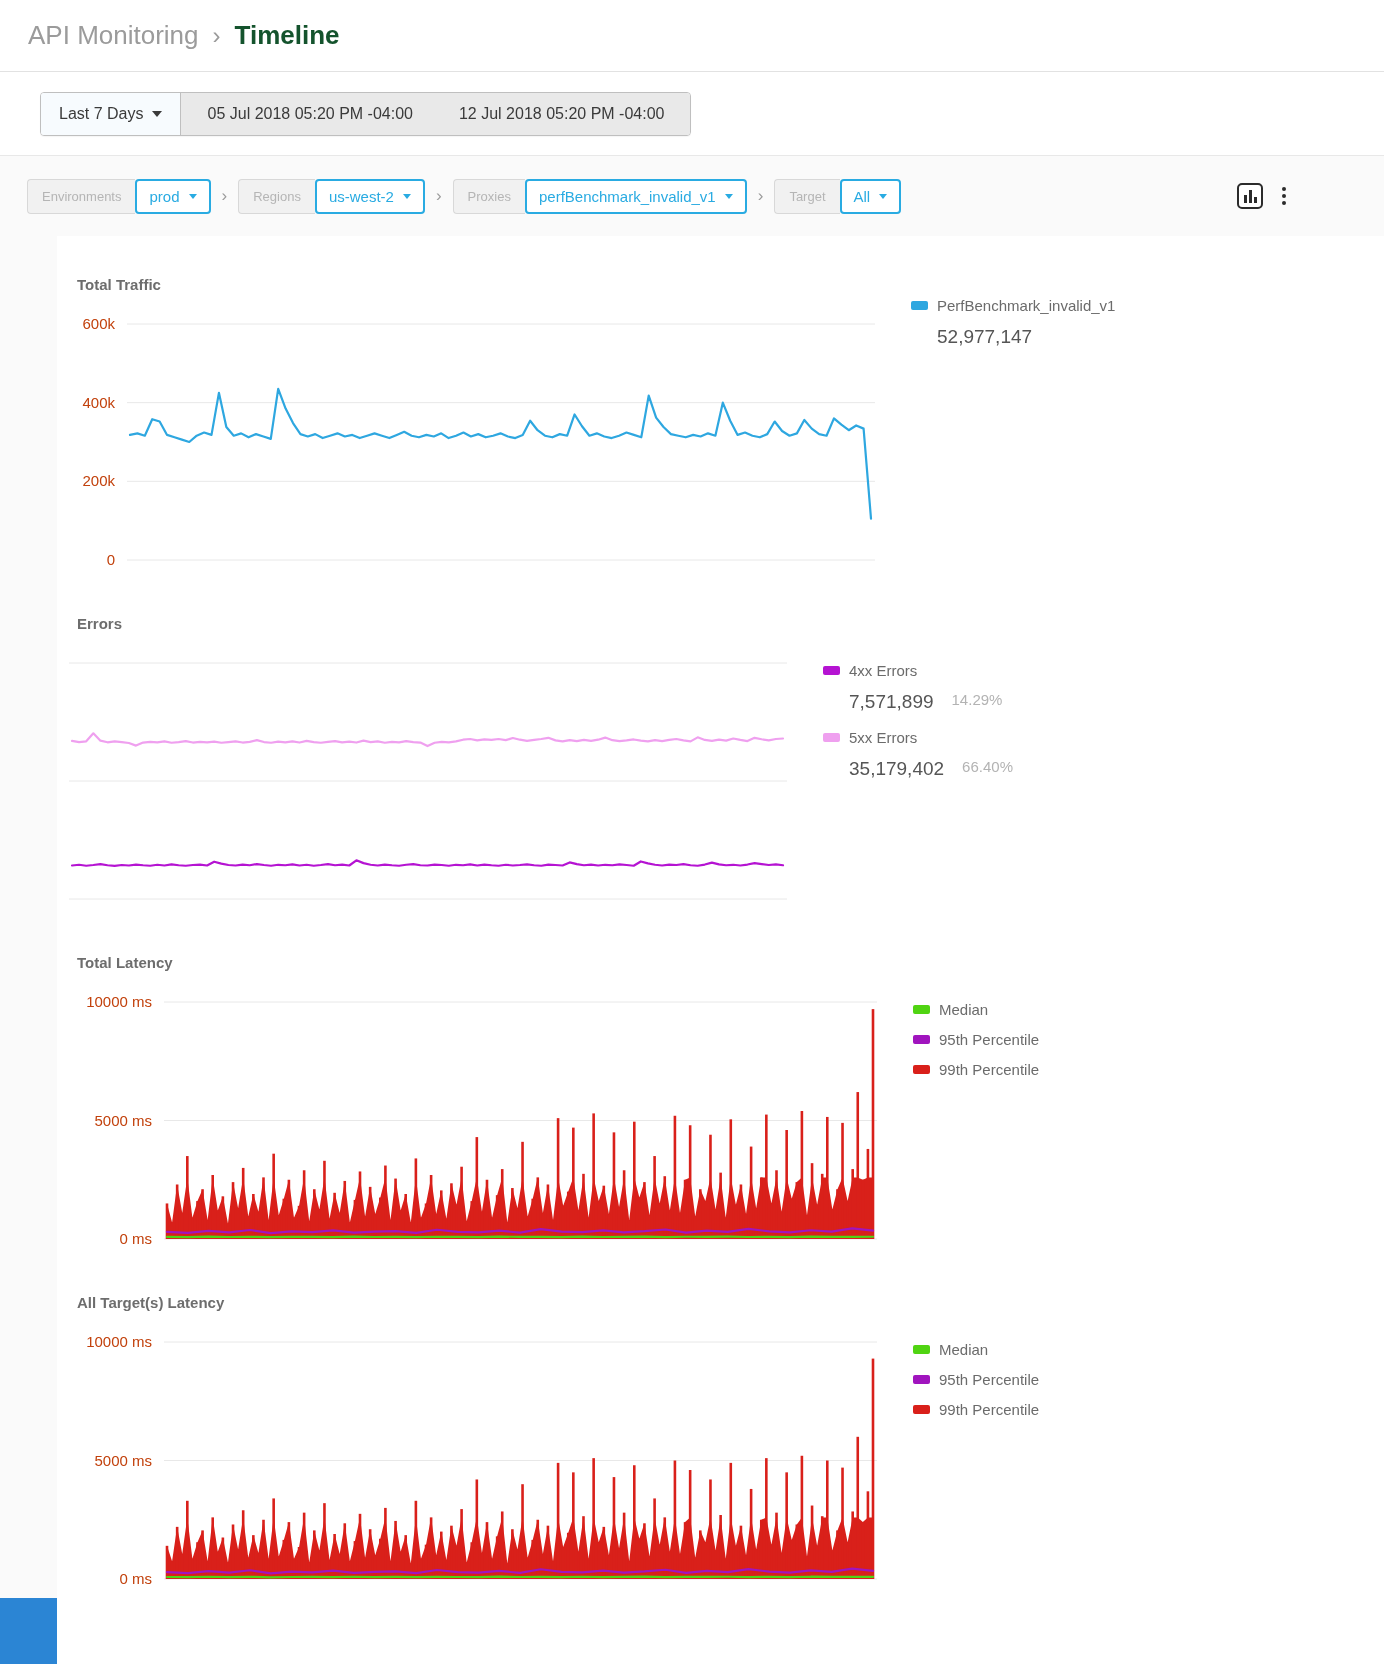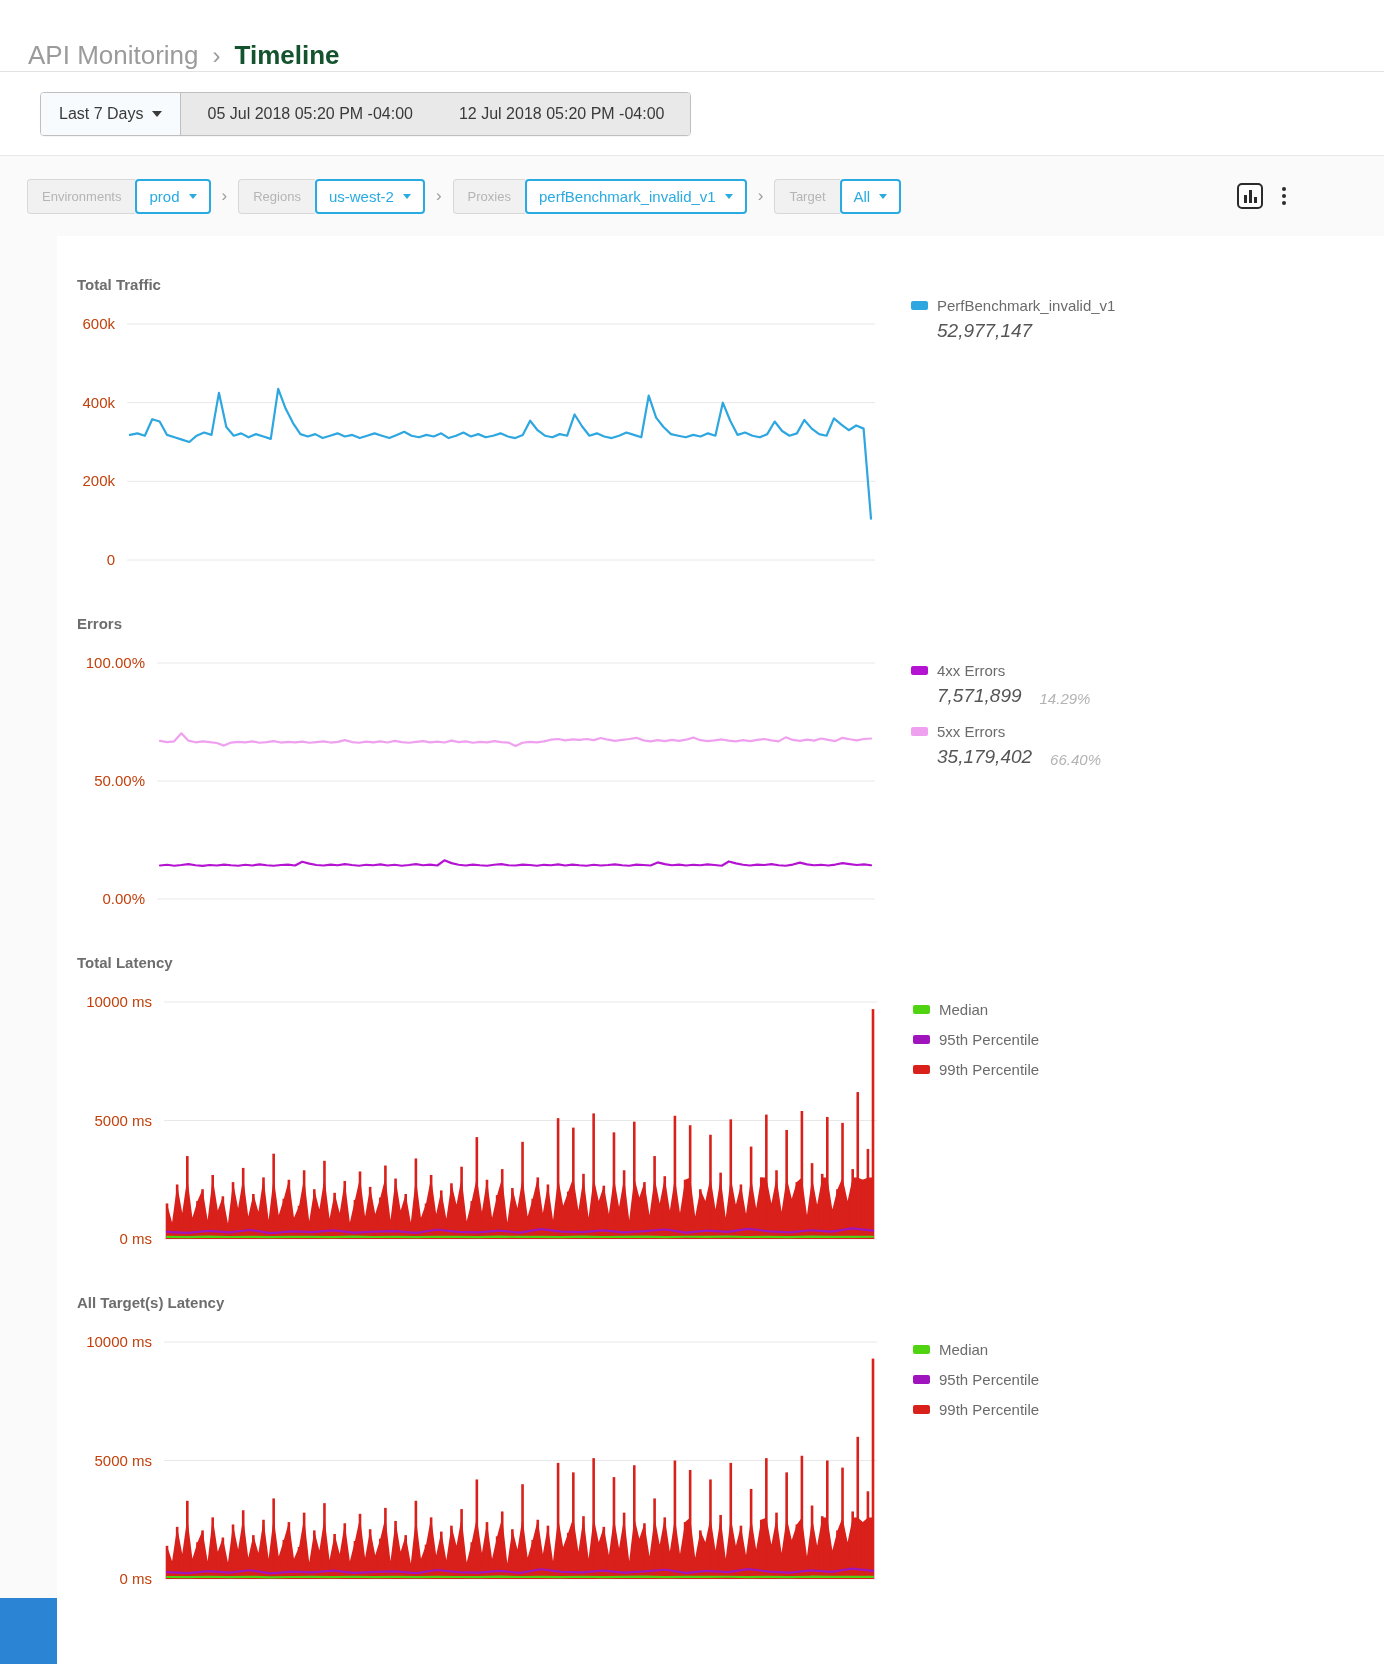--- a/index.html
+++ b/index.html
@@ -4,21 +4,21 @@
 <style>
   * { margin:0; padding:0; box-sizing:border-box; }
   html,body { width:1384px; }
   body {
     font-family:"Liberation Sans", sans-serif;
     background:#ffffff; color:#333;
     width:1384px; min-height:1664px; position:relative; overflow:hidden;
   }
 
   
-  .topbar { height:72px; display:flex; align-items:flex-end; padding:0 28px;
+  .topbar { height:72px; display:flex; align-items:center; padding:0 28px;
             background:#fff; border-bottom:1px solid #e2e2e2; }
   .breadcrumb { display:flex; align-items:center; gap:14px; font-size:26px; }
   .bc-parent { color:#9b9b9b; cursor:pointer; }
   .bc-sep { color:#9b9b9b; font-size:24px; }
   .bc-title { color:#14532d; font-weight:bold; }
 
   
   .datebar { height:83px; background:#fff; display:flex; align-items:center; padding:0 40px; }
   .date-group { display:flex; align-items:stretch; height:44px; border:1px solid #bfbfbf;
                 border-radius:4px; overflow:hidden; box-shadow:0 1px 1px rgba(0,0,0,.04); }
@@ -61,22 +61,22 @@
   .ylabels .tick { position:absolute; right:12px; height:20px; line-height:20px;
                    font-size:15px; color:#c2410c; white-space:nowrap; }
   .plot svg { display:block; }
 
   .legend { margin-left:36px; }
   .legend.raise { margin-top:-26px; }
   .legend-item { display:flex; align-items:center; gap:9px; }
   .legend-item + .legend-item, .latency .legend-item + .legend-item { margin-top:13px; }
   .swatch { width:17px; height:9px; border-radius:2px; display:inline-block; flex:0 0 auto; }
   .lname { font-size:15px; color:#6b6b6b; }
-  .legend-vals { padding-left:26px; margin-top:6px; margin-bottom:16px; display:flex;
-                 align-items:flex-end; gap:18px;font-style:italic; }
+  .legend-vals { padding-left:26px; margin-top:12px; margin-bottom:16px; display:flex;
+                 align-items:flex-start; gap:18px; }
   .lval { font-size:19px; color:#555; }
   .lpct { font-size:15px; color:#b3b3b3; }
 
   
   .blue-block { position:absolute; left:0; bottom:0; width:57px; height:96px; background:#2b85d4; }
 </style>
 </head>
 <body>
 
 <header class="topbar">
@@ -175,25 +175,20 @@
           <div class="legend-vals">
             <span class="lval">52,977,147</span>
           </div>
         </div>
       </div>
     </section>
 
     <section class="chart-block">
       <h3 class="chart-title">Errors</h3>
       <div class="chart-row">
-        <div class="ylabels" style="width:88px;height:238px">
-            <div class="tick" style="top: -9px;">100.00%</div>
-            <div class="tick" style="top: 109px;">50.00%</div>
-            <div class="tick" style="top: 227px;">0.00%</div>
-          </div>
         <div class="plot">
             <svg width="718" height="238">
               <line x1="0" y1="1" x2="718" y2="1" stroke="#e8e8e8" stroke-width="1"></line>
               <line x1="0" y1="119" x2="718" y2="119" stroke="#e8e8e8" stroke-width="1"></line>
               <line x1="0" y1="237" x2="718" y2="237" stroke="#e8e8e8" stroke-width="1"></line>
               <polyline points="3,78.88 10.11,80.06 17.22,79.352 24.33,71.32799999999997 31.44,78.644 38.55,80.29599999999999 45.66,79.352 52.77,80.06 59.88,81.00400000000002 66.99000000000001,83.6 74.1,80.53200000000001 81.21,79.82400000000001 88.32,80.29599999999999 95.43,79.352 102.54,80.768 109.65,80.06 116.76,79.11599999999999 123.87,80.53200000000001 130.98000000000002,79.82400000000001 138.09,80.29599999999999 145.2,79.588 152.31,80.768 159.42,80.06 166.53,79.352 173.64,80.53200000000001 180.75,79.82400000000001 187.86,78.17200000000003 194.97,80.06 202.08,80.768 209.19,79.588 216.3,80.29599999999999 223.41,79.352 230.52,80.53200000000001 237.63,78.88 244.74,80.06 251.85,80.768 258.96000000000004,79.82400000000001 266.07,79.11599999999999 273.18,80.29599999999999 280.29,79.588 287.4,80.53200000000001 294.51,78.644 301.62,80.06 308.73,79.352 315.84,80.768 322.95,79.82400000000001 330.06,80.29599999999999 337.17,79.11599999999999 344.28,80.06 351.39,80.53200000000001 358.5,84.072 365.61,80.768 372.72,79.82400000000001 379.83,80.29599999999999 386.94,79.352 394.05,77.69999999999999 401.16,76.99200000000002 408.27,78.40799999999999 415.38,77.46400000000003 422.49,77.93599999999998 429.6,76.99200000000002 436.71,78.17200000000003 443.82,76.048 450.93,77.69999999999999 458.04,78.88 465.15,77.93599999999998 472.26,76.99200000000002 479.37,75.81200000000001 486.48,78.40799999999999 493.59,79.352 500.7,78.17200000000003 507.81,79.11599999999999 514.9200000000001,77.93599999999998 522.03,78.88 529.14,77.69999999999999 536.25,75.576 543.36,78.17200000000003 550.47,79.11599999999999 557.58,78.40799999999999 564.69,77.46400000000003 571.8,78.644 578.91,79.352 586.02,78.17200000000003 593.13,79.11599999999999 600.24,77.93599999999998 607.35,76.99200000000002 614.46,78.40799999999999 621.57,79.352 628.68,75.33999999999997 635.79,77.93599999999998 642.9,78.88 650.01,77.69999999999999 657.12,78.644 664.23,76.51999999999998 671.34,77.93599999999998 678.45,79.11599999999999 685.56,75.81200000000001 692.67,77.22799999999998 699.78,78.40799999999999 706.89,76.99200000000002 714,76.51999999999998" fill="none" stroke="#efa0ef" stroke-width="2.2" stroke-linejoin="round" stroke-linecap="round"></polyline>
               <polyline points="3,203.488 10.11,202.78 17.22,203.724 24.33,203.016 31.44,202.072 38.55,203.252 45.66,203.95999999999998 52.77,203.016 59.88,203.488 66.99000000000001,202.544 74.1,203.252 81.21,203.724 88.32,202.78 95.43,203.488 102.54,202.308 109.65,203.252 116.76,203.724 123.87,203.016 130.98000000000002,202.544 138.09,203.488 145.2,199.712 152.31,201.6 159.42,203.016 166.53,203.488 173.64,202.544 180.75,203.252 187.86,202.072 194.97,203.016 202.08,203.724 209.19,202.78 216.3,203.252 223.41,202.308 230.52,203.488 237.63,202.78 244.74,203.724 251.85,203.016 258.96000000000004,202.072 266.07,203.252 273.18,202.544 280.29,203.488 287.4,198.296 294.51,201.128 301.62,202.78 308.73,203.488 315.84,202.544 322.95,203.252 330.06,203.724 337.17,202.78 344.28,202.072 351.39,203.252 358.5,203.488 365.61,202.544 372.72,203.016 379.83,203.724 386.94,202.78 394.05,203.252 401.16,202.308 408.27,203.488 415.38,202.544 422.49,203.252 429.6,203.724 436.71,202.78 443.82,203.488 450.93,203.016 458.04,202.308 465.15,203.252 472.26,203.724 479.37,202.544 486.48,203.016 493.59,203.488 500.7,200.42000000000002 507.81,202.072 514.9200000000001,203.252 522.03,202.544 529.14,203.488 536.25,202.78 543.36,203.252 550.47,202.308 557.58,203.016 564.69,203.724 571.8,199.476 578.91,201.364 586.02,202.78 593.13,203.488 600.24,202.544 607.35,203.016 614.46,202.072 621.57,203.252 628.68,203.724 635.79,202.544 642.9,200.656 650.01,202.308 657.12,203.252 664.23,202.78 671.34,203.488 678.45,202.544 685.56,201.128 692.67,202.072 699.78,203.016 706.89,202.308 714,203.252" fill="none" stroke="#b513d2" stroke-width="2.2" stroke-linejoin="round" stroke-linecap="round"></polyline>
             </svg>
           </div>
         <div class="legend">

